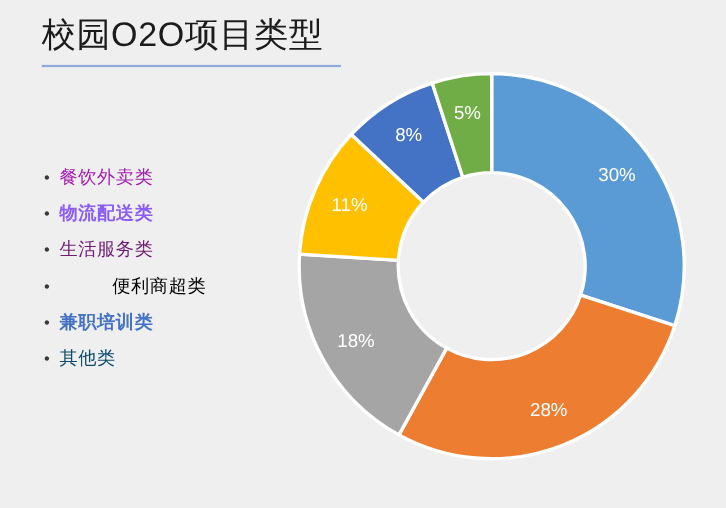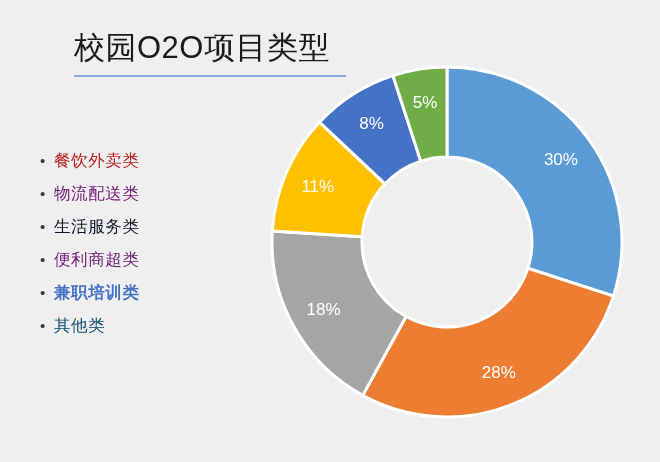--- a/index.html
+++ b/index.html
@@ -19,23 +19,22 @@
     position: absolute;
     inset: 0;
     width: 660px;
     height: 462px;
   }
 
   
   #title-block {
     position: absolute;
     left: 38px;
-    top: 28px;
+    top: 12px;
     width: 290px;
-    margin-left: 36px;
   }
   #page-title {
     font-size: 31px;
     line-height: 40px;
     color: #1b1b1b;
     letter-spacing: 0.5px;
     white-space: nowrap;
     font-weight: 400;
   }
   #title-rule {
@@ -98,33 +97,33 @@
 <div id="slide">
 
   <div id="title-block">
     <div id="page-title">校园O2O项目类型</div>
     <div id="title-rule"></div>
   </div>
 
   <div id="legend">
       <div class="legend-item">
         <span class="legend-bullet">•</span>
-        <span class="legend-label" style="color: #b91c1c;">餐饮外卖类</span>
+        <span class="legend-label" style="color: #a21caf;">餐饮外卖类</span>
       </div>
       <div class="legend-item">
         <span class="legend-bullet">•</span>
-        <span class="legend-label" style="color: #701a75;">物流配送类</span>
+        <span class="legend-label" style="color: #8b5cf6; font-weight: bold;">物流配送类</span>
       </div>
       <div class="legend-item">
         <span class="legend-bullet">•</span>
-        <span class="legend-label" style="color: #0f172a;">生活服务类</span>
+        <span class="legend-label" style="color: #701a75;">生活服务类</span>
       </div>
       <div class="legend-item">
         <span class="legend-bullet">•</span>
-        <span class="legend-label" style="color: #701a75;">便利商超类</span>
+        <span class="legend-label" style="color: #000000; margin-left: 48px;">便利商超类</span>
       </div>
       <div class="legend-item">
         <span class="legend-bullet">•</span>
         <span class="legend-label" style="color: rgb(68, 114, 196); font-weight: bold;">兼职培训类</span>
       </div>
       <div class="legend-item">
         <span class="legend-bullet">•</span>
         <span class="legend-label" style="color: #0c4a6e;">其他类</span>
       </div>
     </div>

